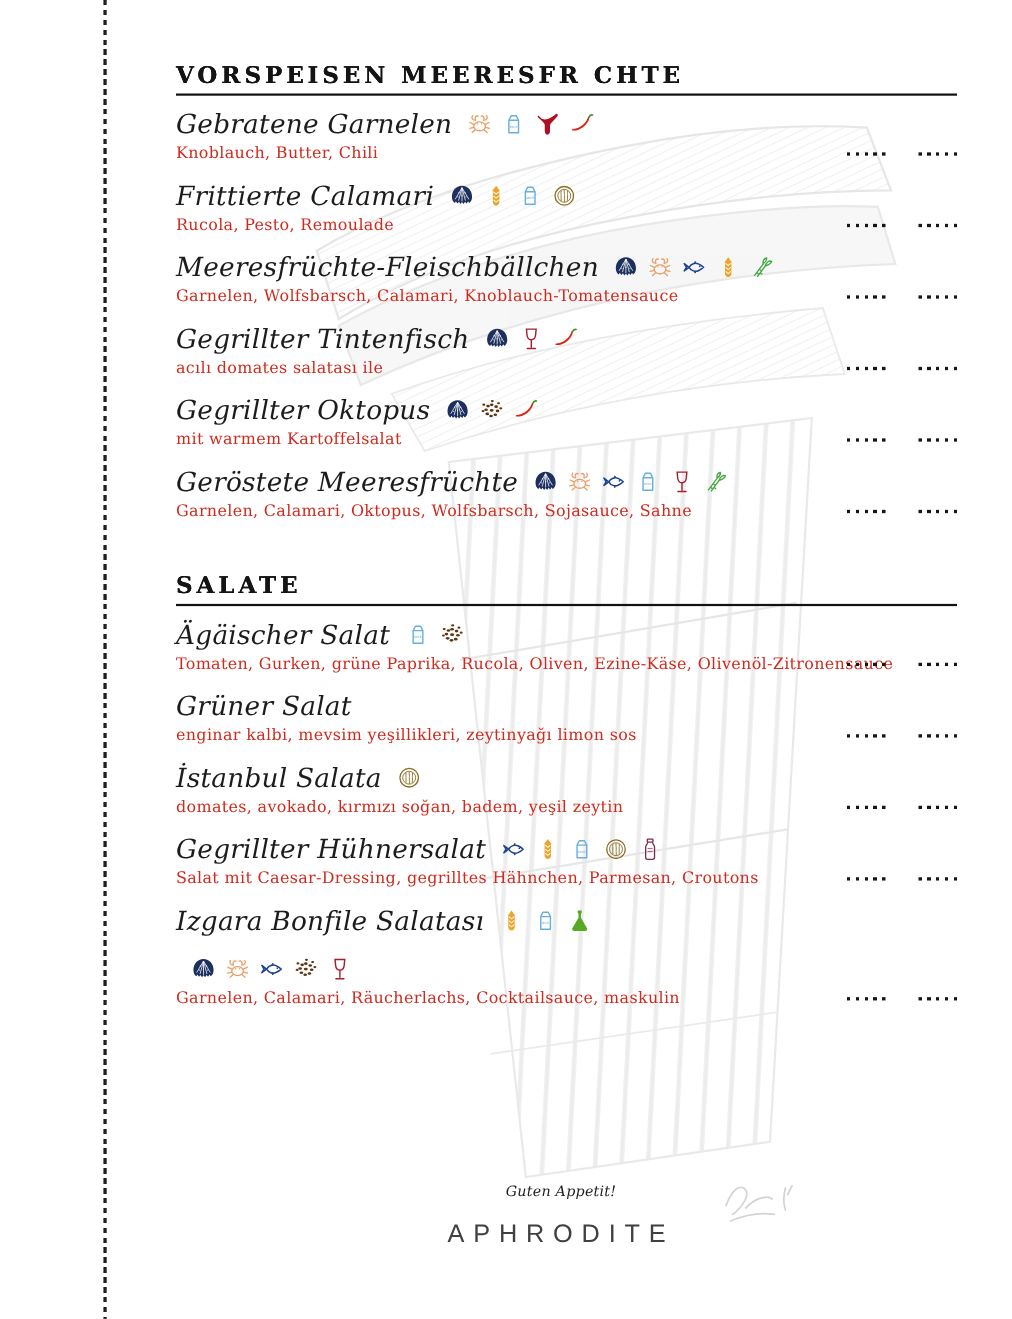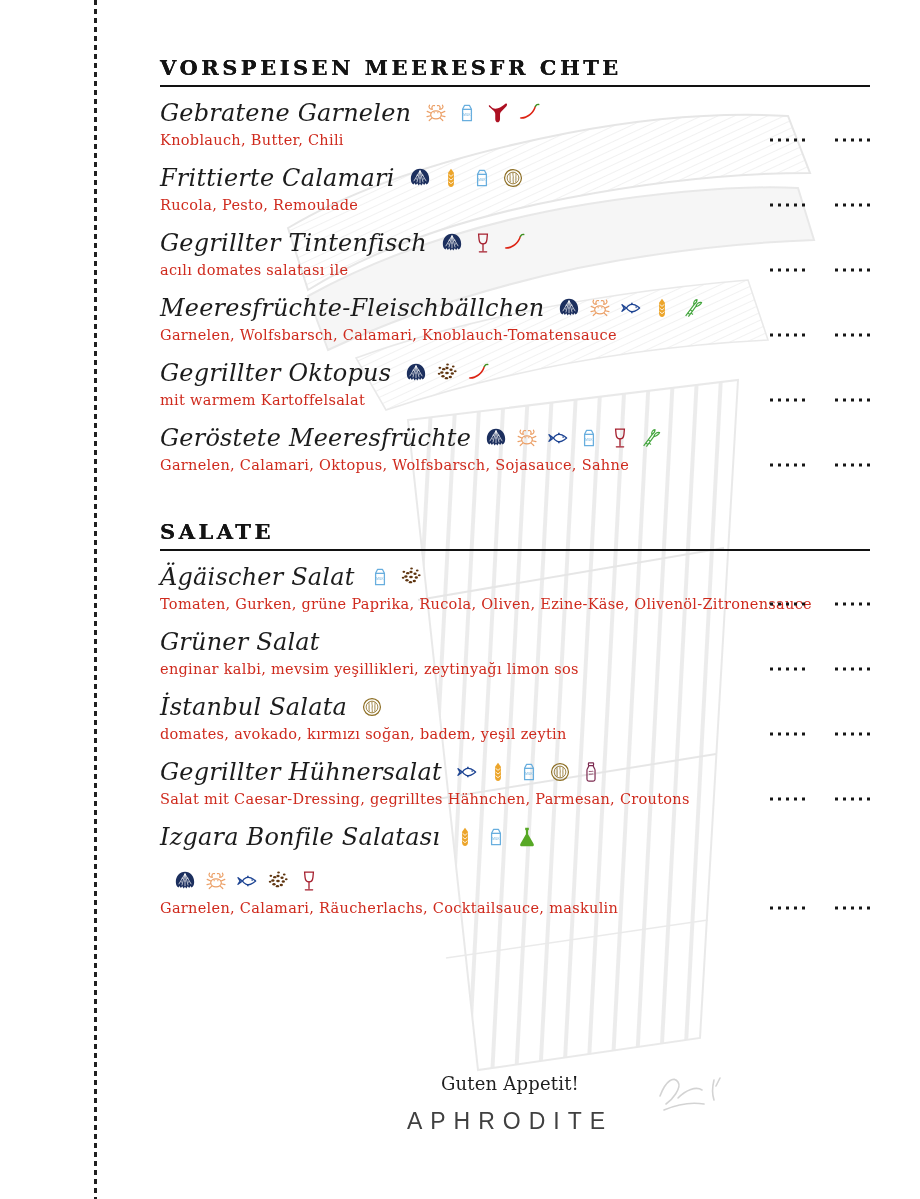--- a/index.html
+++ b/index.html
@@ -44,21 +44,21 @@
   }
   .dots{position:absolute;right:0;top:50%;transform:translateY(-50%);display:flex;gap:30px;align-items:center;}
   .dot-group{
     display:inline-block;width:35px;height:3px;
     background:repeating-linear-gradient(to right,#161616 0 3px,transparent 3px 8px);
   }
   .footer{
     position:absolute;left:160px;top:1074px;width:700px;text-align:center;
   }
   .footer-line{
-    font-size:18px;color:#1e1e1e;line-height:20px;letter-spacing:.2px;
+    font-style:italic;font-size:13px;color:#1e1e1e;line-height:20px;letter-spacing:.2px;
   }
   .brand{
     margin-top:14px;
     font-family:"Liberation Sans",sans-serif;
     font-size:23px;letter-spacing:8px;color:#404040;font-weight:400;
   }
   .symbol-defs{position:absolute;width:0;height:0;overflow:hidden;}
 </style>
 </head>
 <body>
@@ -270,20 +270,60 @@
       <span class="item-desc">Rucola, Pesto, Remoulade</span>
       <span class="dots">
         <span class="dot-group"></span>
         <span class="dot-group"></span>
       </span>
     </div>
   </div>
 
   <div class="item">
     <div class="item-head">
+      <span class="item-name">Meeresfrüchte-Fleischbällchen</span>
+      <span class="item-icons">
+                <span class="icon" style="color: rgb(28, 47, 94);">
+                  <svg viewBox="0 0 24 24" width="22" height="22">
+                    <use href="#i-shell" xlink:href="#i-shell"></use>
+                  </svg>
+                </span>
+                <span class="icon" style="color: rgb(235, 159, 102);">
+                  <svg viewBox="0 0 24 24" width="22" height="22">
+                    <use href="#i-crab" xlink:href="#i-crab"></use>
+                  </svg>
+                </span>
+                <span class="icon" style="color: rgb(29, 68, 147);">
+                  <svg viewBox="0 0 24 24" width="22" height="22">
+                    <use href="#i-fish" xlink:href="#i-fish"></use>
+                  </svg>
+                </span>
+                <span class="icon" style="color: rgb(236, 165, 43);">
+                  <svg viewBox="0 0 24 24" width="22" height="22">
+                    <use href="#i-wheat" xlink:href="#i-wheat"></use>
+                  </svg>
+                </span>
+                <span class="icon" style="color: rgb(68, 166, 62);">
+                  <svg viewBox="0 0 24 24" width="22" height="22">
+                    <use href="#i-celery" xlink:href="#i-celery"></use>
+                  </svg>
+                </span>
+              </span>
+    </div>
+    <div class="item-sub">
+      <span class="item-desc">Garnelen, Wolfsbarsch, Calamari, Knoblauch-Tomatensauce</span>
+      <span class="dots">
+        <span class="dot-group"></span>
+        <span class="dot-group"></span>
+      </span>
+    </div>
+  </div>
+
+  <div class="item">
+    <div class="item-head">
       <span class="item-name">Gegrillter Tintenfisch</span>
       <span class="item-icons">
                 <span class="icon" style="color: rgb(28, 47, 94);">
                   <svg viewBox="0 0 24 24" width="22" height="22">
                     <use href="#i-shell" xlink:href="#i-shell"></use>
                   </svg>
                 </span>
                 <span class="icon" style="color: rgb(165, 30, 45);">
                   <svg viewBox="0 0 24 24" width="22" height="22">
                     <use href="#i-wine" xlink:href="#i-wine"></use>
@@ -291,60 +331,20 @@
                 </span>
                 <span class="icon" style="color: rgb(221, 34, 18);">
                   <svg viewBox="0 0 24 24" width="22" height="22">
                     <use href="#i-chili" xlink:href="#i-chili"></use>
                   </svg>
                 </span>
               </span>
     </div>
     <div class="item-sub">
       <span class="item-desc">acılı domates salatası ile</span>
-      <span class="dots">
-        <span class="dot-group"></span>
-        <span class="dot-group"></span>
-      </span>
-    </div>
-  </div>
-
-  <div class="item">
-    <div class="item-head">
-      <span class="item-name">Meeresfrüchte-Fleischbällchen</span>
-      <span class="item-icons">
-                <span class="icon" style="color: rgb(28, 47, 94);">
-                  <svg viewBox="0 0 24 24" width="22" height="22">
-                    <use href="#i-shell" xlink:href="#i-shell"></use>
-                  </svg>
-                </span>
-                <span class="icon" style="color: rgb(235, 159, 102);">
-                  <svg viewBox="0 0 24 24" width="22" height="22">
-                    <use href="#i-crab" xlink:href="#i-crab"></use>
-                  </svg>
-                </span>
-                <span class="icon" style="color: rgb(29, 68, 147);">
-                  <svg viewBox="0 0 24 24" width="22" height="22">
-                    <use href="#i-fish" xlink:href="#i-fish"></use>
-                  </svg>
-                </span>
-                <span class="icon" style="color: rgb(236, 165, 43);">
-                  <svg viewBox="0 0 24 24" width="22" height="22">
-                    <use href="#i-wheat" xlink:href="#i-wheat"></use>
-                  </svg>
-                </span>
-                <span class="icon" style="color: rgb(68, 166, 62);">
-                  <svg viewBox="0 0 24 24" width="22" height="22">
-                    <use href="#i-celery" xlink:href="#i-celery"></use>
-                  </svg>
-                </span>
-              </span>
-    </div>
-    <div class="item-sub">
-      <span class="item-desc">Garnelen, Wolfsbarsch, Calamari, Knoblauch-Tomatensauce</span>
       <span class="dots">
         <span class="dot-group"></span>
         <span class="dot-group"></span>
       </span>
     </div>
   </div>
 
   <div class="item">
     <div class="item-head">
       <span class="item-name">Gegrillter Oktopus</span>

